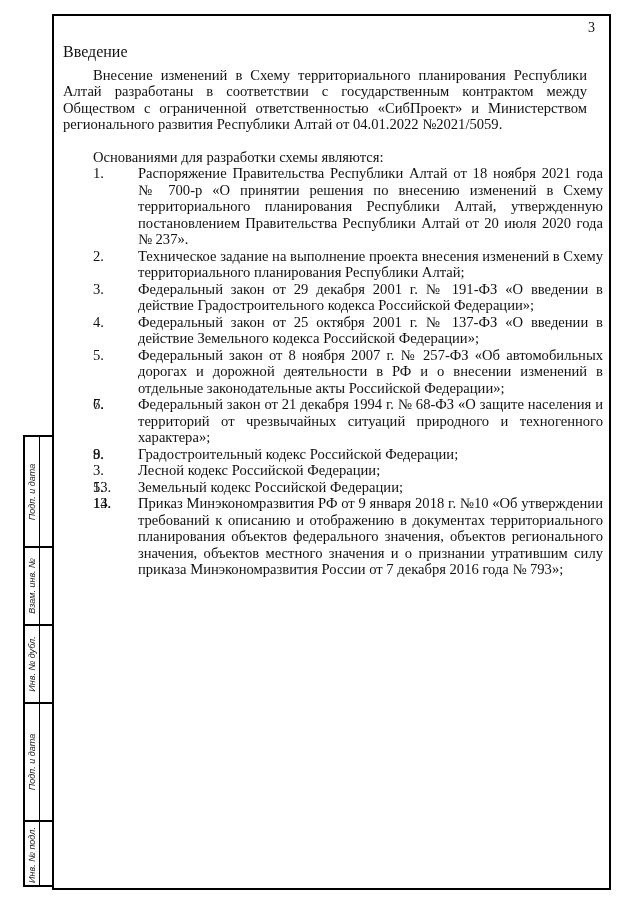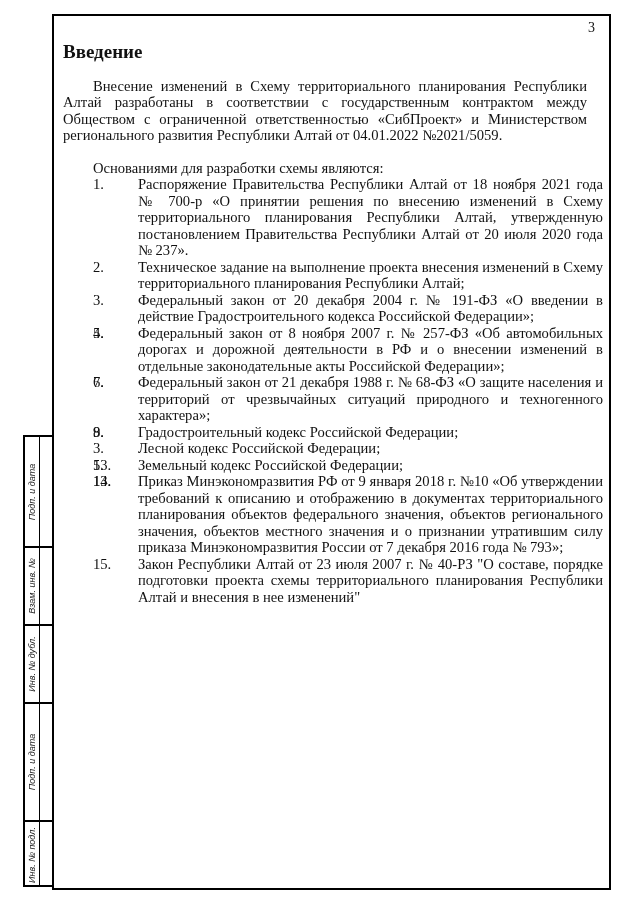--- a/index.html
+++ b/index.html
@@ -2,21 +2,21 @@
 <html><head>
 <meta charset="utf-8">
 <style>
   html, body { margin: 0; padding: 0; background: #ffffff; }
   body { width: 640px; height: 905px; position: relative; overflow: hidden;
          font-family: "Liberation Serif", "DejaVu Serif", serif; color: #111; }
   .frame { position: absolute; left: 52px; top: 14px; width: 555px; height: 872px;
            border: 2px solid #000; box-sizing: content-box; }
   .page-number { position: absolute; right: 14px; top: 4px; font-size: 14px; }
   .content { position: absolute; left: 9px; top: 28px; width: 540px; font-size: 14.6px; line-height: 16.5px; }
-  .heading { font-weight: bold; font-size: 19px; margin: 0 0 17px 0; }
+  .heading { font-weight: normal; font-size: 16px; margin: 0 0 6px 0; }
   .intro { text-align: justify; text-indent: 30px; margin: 0 16px 16px 0; }
   .basis-title { margin: 8px 0 0 30px; }
   ol.basis { list-style: none; margin: 0; padding: 0; }
   ol.basis li { position: relative; padding-left: 75px; text-align: justify; }
   ol.basis li .num { position: absolute; left: 30px; top: 0; }
   .stamp { position: absolute; left: 23px; top: 435px; width: 29px; height: 452px;
            border: 2px solid #000; border-right: none; box-sizing: border-box; }
   .stamp-divider { position: absolute; left: 14px; top: 0; bottom: 0; width: 0; border-left: 1.5px solid #000; }
   .stamp-row { position: absolute; left: 0; width: 27px; border-bottom: 2px solid #000; box-sizing: border-box; }
   .stamp-row:last-child { border-bottom: none; }
@@ -30,33 +30,32 @@
 
 <div class="frame">
   <div class="page-number">3</div>
   <div class="content">
     <div class="heading">Введение</div>
     <p class="intro">Внесение изменений в Схему территориального планирования Республики Алтай разработаны в соответствии с государственным контрактом между Обществом с ограниченной ответственностью «СибПроект» и Министерством регионального развития Республики Алтай от 04.01.2022 №2021/5059.</p>
     <div class="basis-title">Основаниями для разработки схемы являются:</div>
     <ol class="basis">
       <li><span class="num">1.</span><span>Распоряжение Правительства Республики Алтай от 18 ноября 2021 года № 700-р «О принятии решения по внесению изменений в Схему территориального планирования Республики Алтай, утвержденную постановлением Правительства Республики Алтай от 20 июля 2020 года № 237».</span></li>
       <li><span class="num">2.</span><span>Техническое задание на выполнение проекта внесения изменений в Схему территориального планирования Республики Алтай;</span></li>
-      <li><span class="num">3.</span><span> Федеральный закон от 20 декабря 2004 г. № 191-ФЗ «О введении в действие Градостроительного кодекса Российской Федерации»;</span></li>
-      <li><span class="num">4.</span></li>
+      <li><span class="num">3.</span><span> Федеральный закон от 29 декабря 2001 г. № 191-ФЗ «О введении в действие Градостроительного кодекса Российской Федерации»;</span></li>
+      <li><span class="num">4.</span><span> Федеральный закон от 25 октября 2001 г. № 137-ФЗ «О введении в действие Земельного кодекса Российской Федерации»;</span></li>
       <li><span class="num">5.</span><span> Федеральный закон от 8 ноября 2007 г. № 257-ФЗ «Об автомобильных дорогах и дорожной деятельности в РФ и о внесении изменений в отдельные законодательные акты Российской Федерации»;</span></li>
       <li><span class="num">6.</span></li>
-      <li><span class="num">7.</span><span> Федеральный закон от 21 декабря 1988 г. № 68-ФЗ «О защите населения и территорий от чрезвычайных ситуаций природного и техногенного характера»;</span></li>
+      <li><span class="num">7.</span><span> Федеральный закон от 21 декабря 1994 г. № 68-ФЗ «О защите населения и территорий от чрезвычайных ситуаций природного и техногенного характера»;</span></li>
       <li><span class="num">8.</span></li>
       <li><span class="num">9.</span><span> Градостроительный кодекс Российской Федерации;</span></li>
       <li><span class="num">3.</span><span> Лесной кодекс Российской Федерации;</span></li>
       <li><span class="num">13.</span></li>
       <li><span class="num">5.</span><span> Земельный кодекс Российской Федерации;</span></li>
       <li><span class="num">13.</span></li>
       <li><span class="num">14.</span><span> Приказ Минэкономразвития РФ от 9 января 2018 г. №10 «Об утверждении требований к описанию и отображению в документах территориального планирования объектов федерального значения, объектов регионального значения, объектов местного значения и о признании утратившим силу приказа Минэкономразвития России  от 7 декабря 2016 года № 793»;</span></li>
-      <li><span class="num">15.</span><span> Закон Республики Алтай от 23 июля 2007 г. № 40-РЗ "О составе, порядке подготовки проекта схемы территориального планирования Республики Алтай и внесения в нее изменений"</span></li>
     </ol>
   </div>
 </div>
 
 <div class="stamp">
   <div class="stamp-divider"></div>
   <div class="stamp-row" style="top:0;height:111px;">
     <div class="stamp-label">
         <span>Подп. и дата</span>
       </div>

